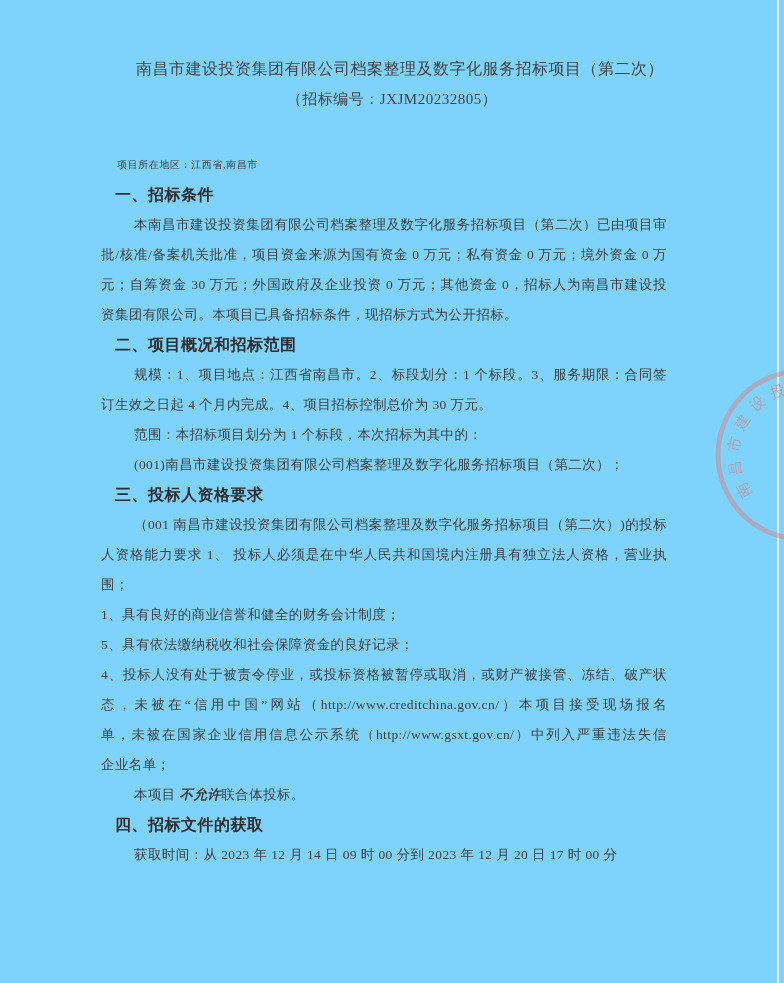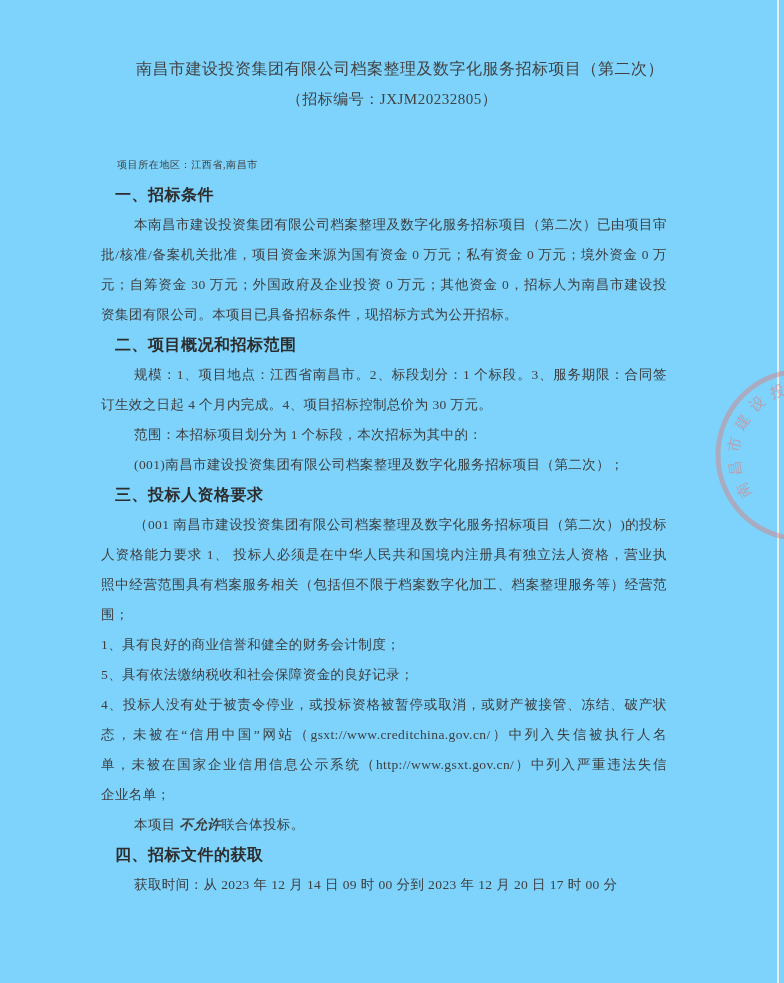--- a/index.html
+++ b/index.html
@@ -82,32 +82,31 @@
         <div class="tline">范围：本招标项目划分为 1 个标段，本次招标为其中的：</div>
       </div>
     <div class="para indent">
         <div class="tline">(001)南昌市建设投资集团有限公司档案整理及数字化服务招标项目（第二次）；</div>
       </div>
 
     <div class="heading">三、投标人资格要求</div>
     <div class="para indent">
         <div class="tline">（001 南昌市建设投资集团有限公司档案整理及数字化服务招标项目（第二次）)的投标</div>
         <div class="tline">人资格能力要求 1、 投标人必须是在中华人民共和国境内注册具有独立法人资格，营业执</div>
-        <div class="tline">照中经营范围具有档案服务相关（包括但不限于档案数字化加工、档案整理服务等）经营范</div>
         <div class="tline">围；</div>
       </div>
     <div class="para">
         <div class="tline">1、具有良好的商业信誉和健全的财务会计制度；</div>
       </div>
     <div class="para">
         <div class="tline">5、具有依法缴纳税收和社会保障资金的良好记录；</div>
       </div>
     <div class="para">
         <div class="tline">4、投标人没有处于被责令停业，或投标资格被暂停或取消，或财产被接管、冻结、破产状</div>
-        <div class="tline">态，未被在“信用中国”网站（gsxt://www.creditchina.gov.cn/）中列入失信被执行人名</div>
+        <div class="tline">态，未被在“信用中国”网站（http://www.creditchina.gov.cn/）本项目接受现场报名</div>
         <div class="tline">单，未被在国家企业信用信息公示系统（http://www.gsxt.gov.cn/）中列入严重违法失信</div>
         <div class="tline">企业名单；</div>
       </div>
     <div class="noconsortium">
       <span>本项目 </span><span class="em">不允许</span><span>联合体投标。</span>
     </div>
 
     <div class="heading">四、招标文件的获取</div>
     <div class="para indent">
         <div class="tline">获取时间：从 2023 年 12 月 14 日 09 时 00 分到 2023 年 12 月 20 日 17 时 00 分</div>

